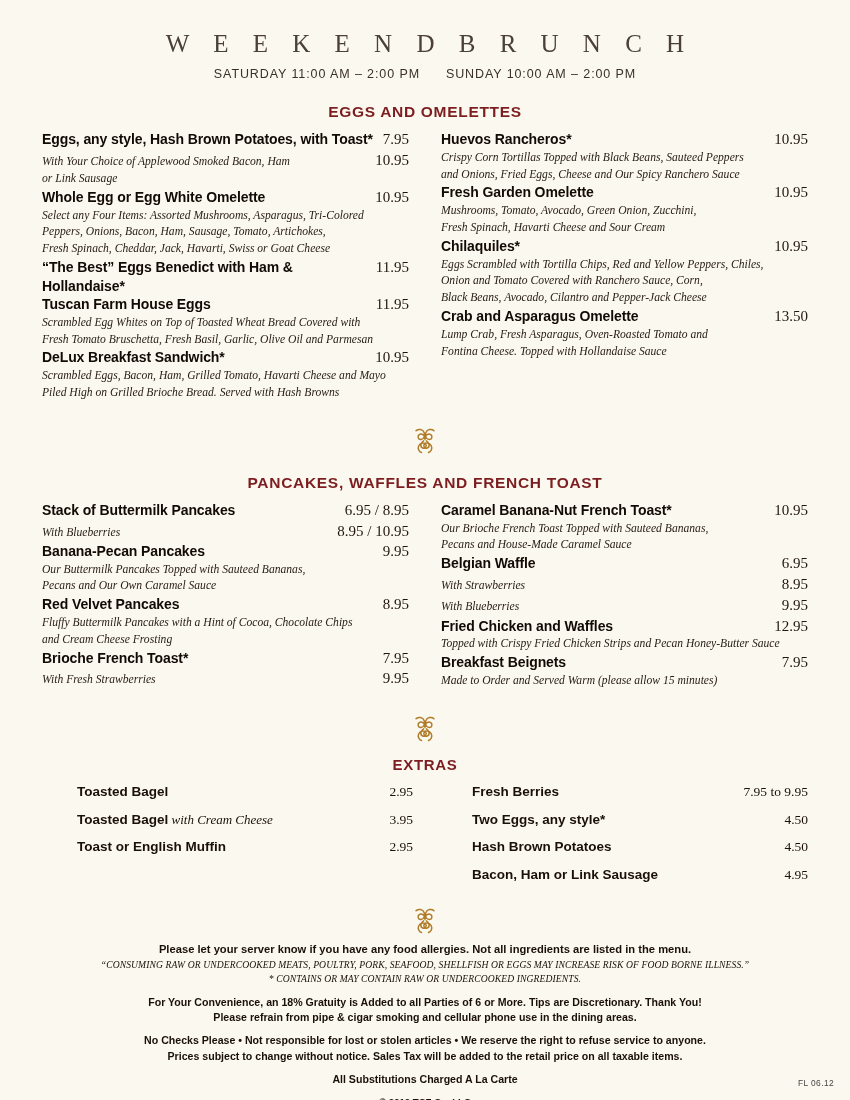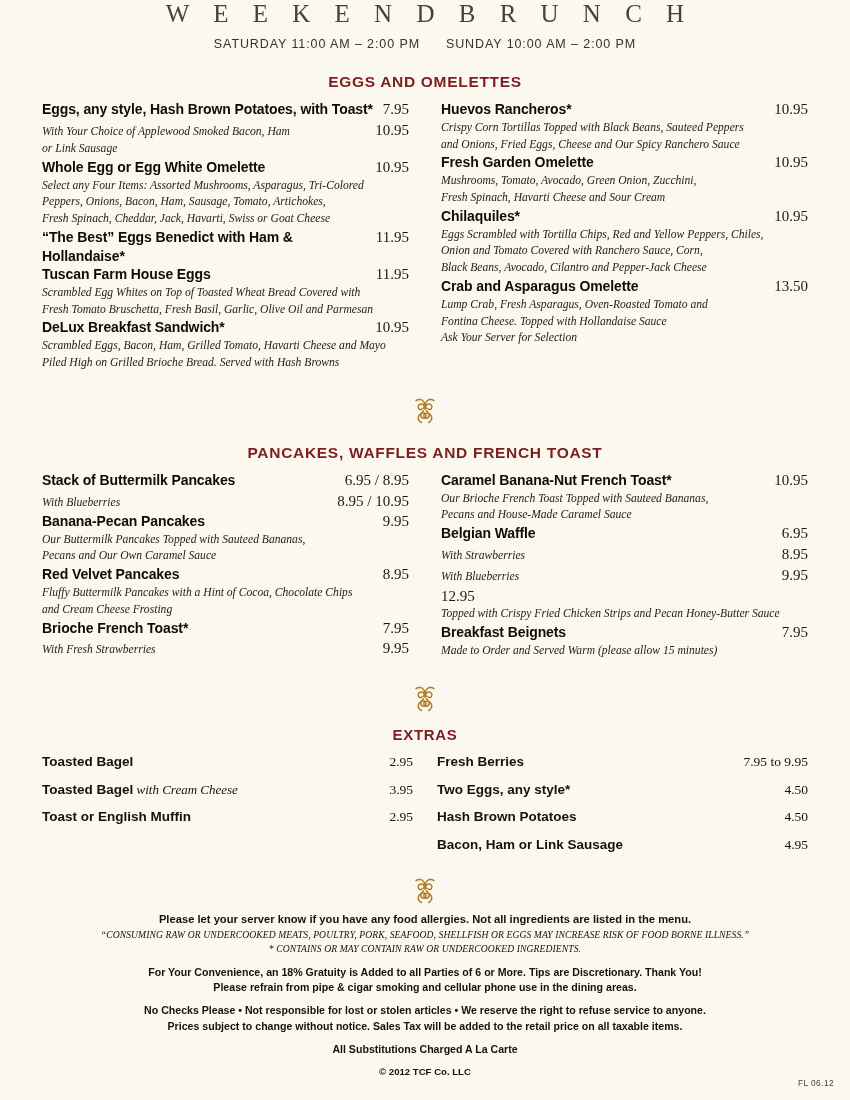--- a/index.html
+++ b/index.html
@@ -19,20 +19,21 @@
     width: 850px;
     height: 1100px;
     position: relative;
     box-sizing: border-box;
     padding: 0 42px;
   }
 
   
   .masthead {
     text-align: center;
+    padding-top: 30px;
   }
   .brunch-title {
     font-family: "Liberation Serif", serif;
     font-size: 25px;
     letter-spacing: 9px;
     color: #4a4038;
     font-weight: 400;
     margin: 0;
     padding-left: 9px;
   }
@@ -128,20 +129,21 @@
     margin-top: 8px;
   }
   .extras-col { width: 50%; box-sizing: border-box; }
   .extras-col.left  { padding-right: 12px; }
   .extras-col.right { padding-left: 12px; }
   .extras-row {
     display: flex;
     align-items: baseline;
     margin-bottom: 7px;
     line-height: 1.3;
+    margin-left: 35px;
   }
   .extras-row .nm { flex: 1 1 auto; }
   .extras-row .pr {
     flex: 0 0 auto;
     font-family: "Liberation Serif", serif;
     font-size: 13.5px;
   }
   .extras-name {
     font-weight: bold;
     font-size: 13.5px;
@@ -327,24 +329,20 @@
           <div class="row desc-row">
             <div class="nm desc">Lump Crab, Fresh Asparagus, Oven-Roasted Tomato and</div>
             <div class="pr"></div>
           </div>
           <div class="row desc-row">
             <div class="nm desc">Fontina Cheese. Topped with Hollandaise Sauce</div>
             <div class="pr"></div>
           </div>
         </div>
         <div class="item">
-          <div class="row desc-row">
-            <div class="nm desc">Ask Your Server for Selection</div>
-            <div class="pr"></div>
-          </div>
         </div>
       </div>
   </div>
 
   <div class="orn-wrap" style="margin-top:22px">
     <svg class="ornament" viewBox="0 0 40 36">
       <g fill="none" stroke="#b07c2a" stroke-width="1.7" stroke-linecap="round">
         <path d="M20 17 C20 12 16 10 13.5 12 C11 14 12.5 18 15.5 17.5 C19 17 20.5 13 19 9.5 C17.5 6 13 5 10 7.5"></path>
         <path d="M18.5 19 C14.5 21.5 14.5 26 17.5 27 C20.5 28 22.5 24.5 20.5 22.5 C18.5 20.5 14.5 21.5 13 24.5 C11.5 27.5 13 31 16 32"></path>
         <path d="M21.5 19 C25.5 21.5 25.5 26 22.5 27 C19.5 28 17.5 24.5 19.5 22.5 C21.5 20.5 25.5 21.5 27 24.5 C28.5 27.5 27 31 24 32"></path>
@@ -429,20 +427,21 @@
             <div class="nm desc">With Strawberries</div>
             <div class="pr">8.95</div>
           </div>
           <div class="row desc-row">
             <div class="nm desc">With Blueberries</div>
             <div class="pr">9.95</div>
           </div>
         </div>
         <div class="item">
           <div class="row">
+            <div class="nm name">Fried Chicken and Waffles</div>
             <div class="pr">12.95</div>
           </div>
           <div class="row desc-row">
             <div class="nm desc">Topped with Crispy Fried Chicken Strips and Pecan Honey-Butter Sauce</div>
             <div class="pr"></div>
           </div>
         </div>
         <div class="item">
           <div class="row">
             <div class="nm name">Breakfast Beignets</div>

